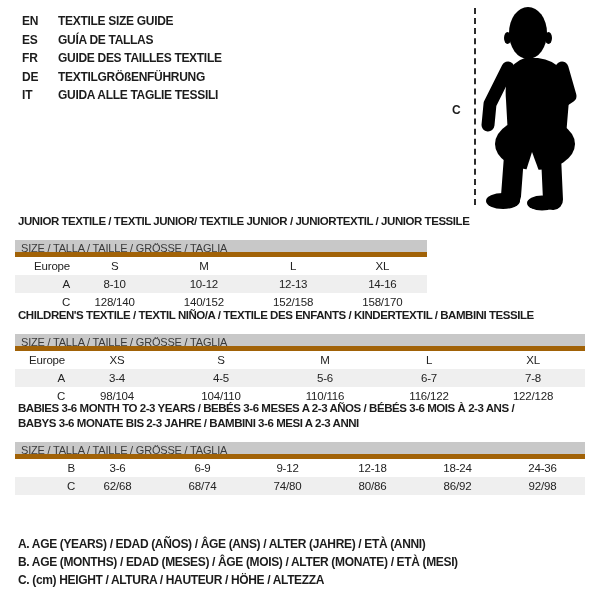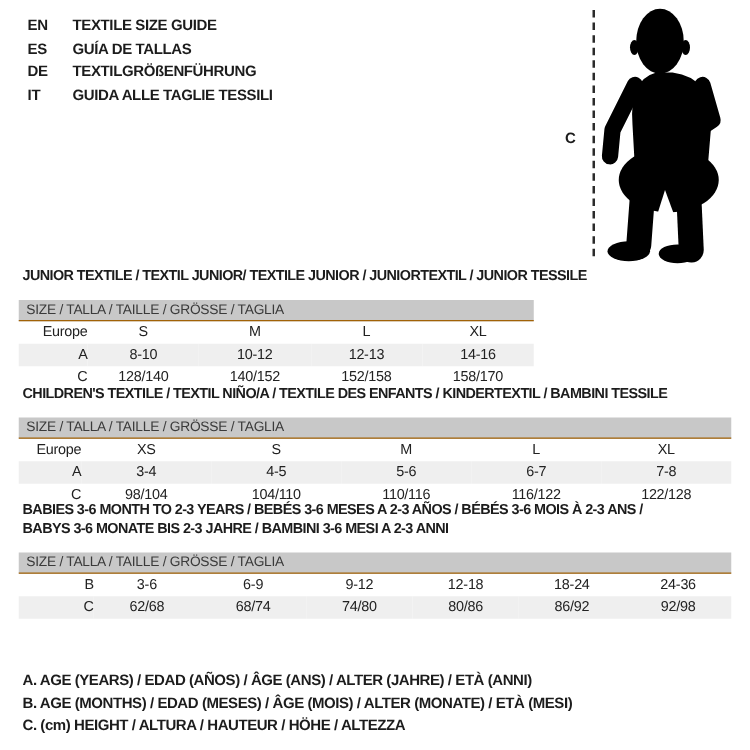--- a/index.html
+++ b/index.html
@@ -21,21 +21,21 @@
   
   .tbl-section{position:absolute;}
   .t1{left:15px;top:214px;width:412px;}
   .t2{left:15px;top:308px;width:570px;}
   .t3{left:15px;top:401px;width:570px;}
   .tbl-title{font-weight:bold;font-size:11.5px;letter-spacing:-0.45px;line-height:14px;margin:0 12px 12px 3px;white-space:nowrap;}
   .t3 .tbl-title{line-height:15px;margin-bottom:11px;}
   .size-bar{
     background:#c8c8c8;height:17px;line-height:17px;
     padding-left:6px;font-size:11px;color:#3a3a3a;letter-spacing:-0.2px;
-    border-bottom:1px solid #a16207;box-sizing:border-box;
+    border-bottom:5px solid #a16207;box-sizing:border-box;
   }
   table.size-table{border-collapse:collapse;table-layout:fixed;width:100%;}
   table.size-table td{
     height:18px;text-align:center;vertical-align:middle;
     font-size:11.5px;letter-spacing:-0.2px;color:#222;padding:0;
   }
   table.size-table td.lbl{text-align:right;padding-left:5px;}
   tr.alt td{background:#efefef;}
   
   .notes{position:absolute;left:18px;top:535px;}
@@ -43,20 +43,23 @@
 </style>
 </head>
 <body>
 
 <div class="lang-block">
   <div class="lang-row">
     <span class="lang-code">EN</span><span class="lang-title">TEXTILE SIZE GUIDE</span>
   </div>
   <div class="lang-row">
     <span class="lang-code">ES</span><span class="lang-title">GUÍA DE TALLAS</span>
+  </div>
+  <div class="lang-row">
+    <span class="lang-code">FR</span><span class="lang-title">GUIDE DES TAILLES TEXTILE</span>
   </div>
   <div class="lang-row">
     <span class="lang-code">DE</span><span class="lang-title">TEXTILGRÖßENFÜHRUNG</span>
   </div>
   <div class="lang-row">
     <span class="lang-code">IT</span><span class="lang-title">GUIDA ALLE TAGLIE TESSILI</span>
   </div>
 </div>
 
 <div class="figure">

